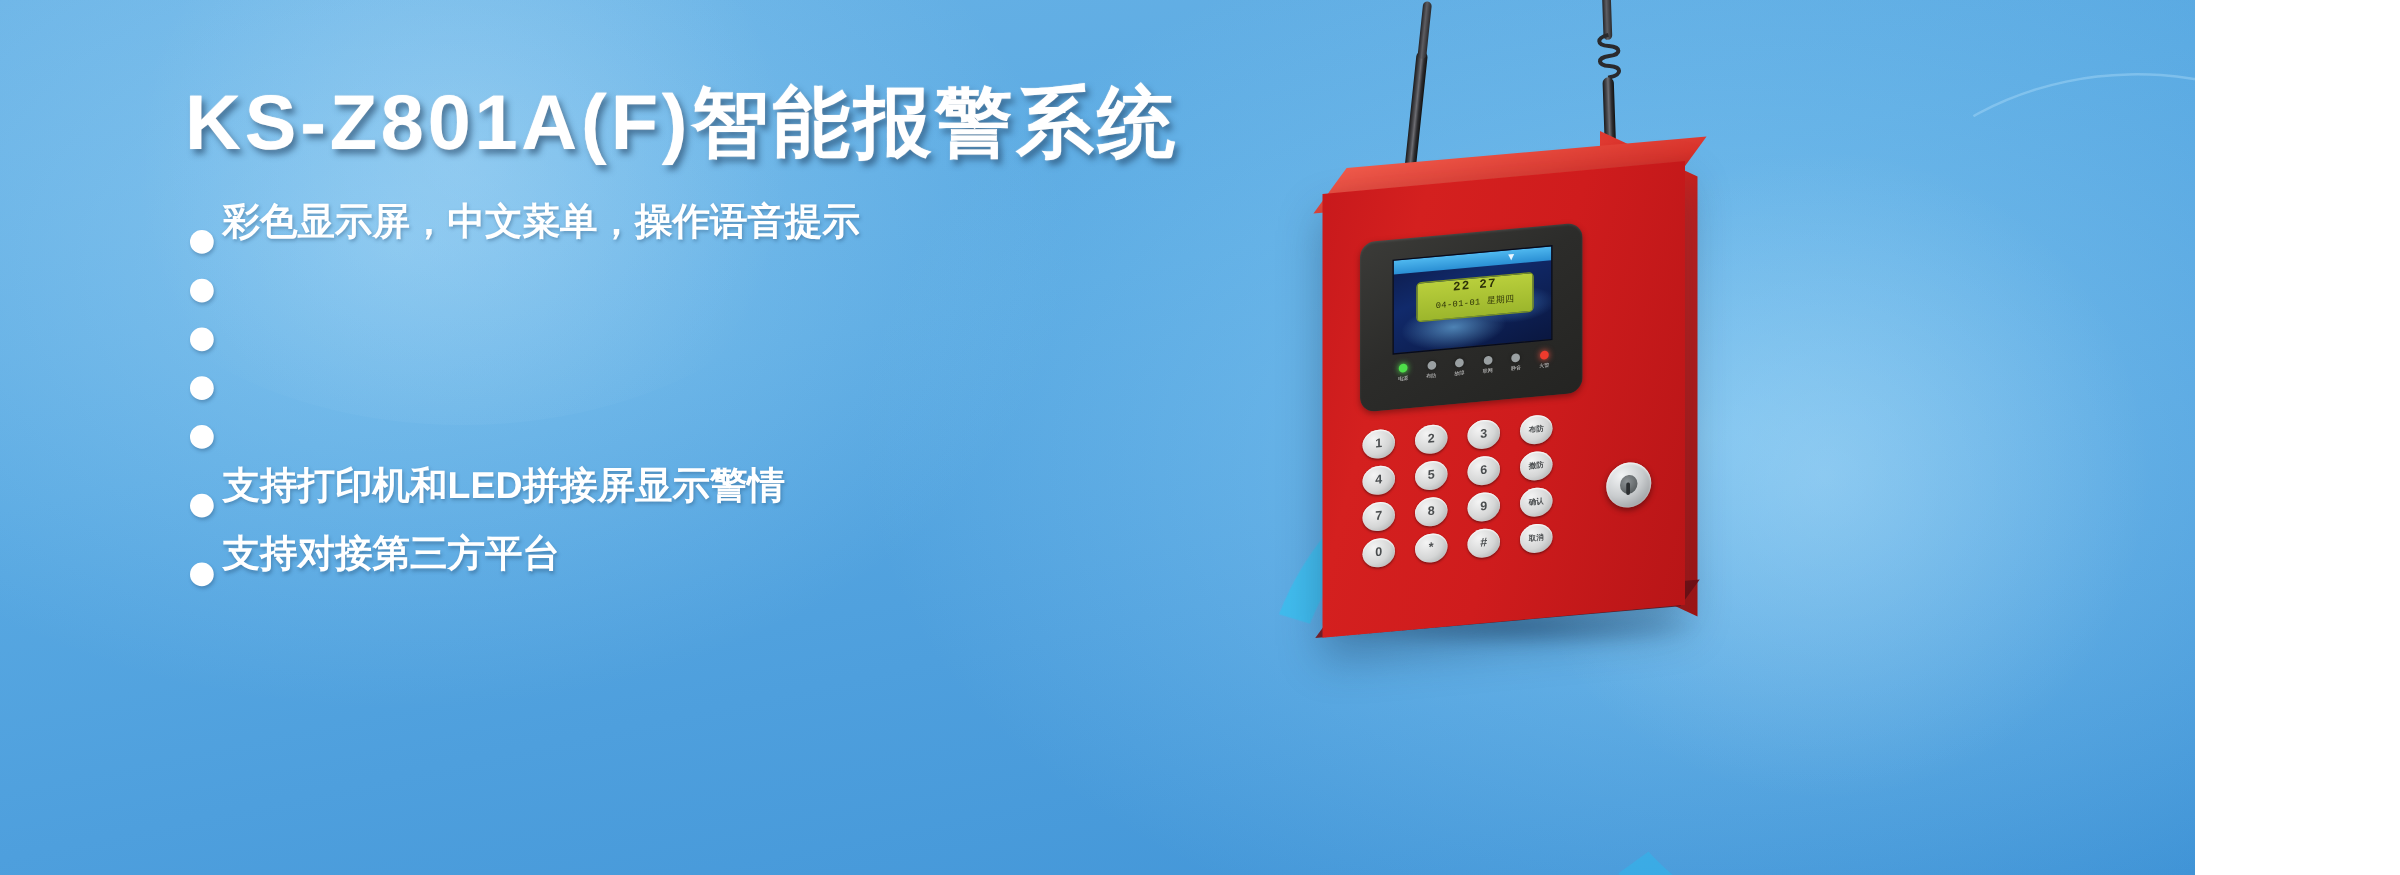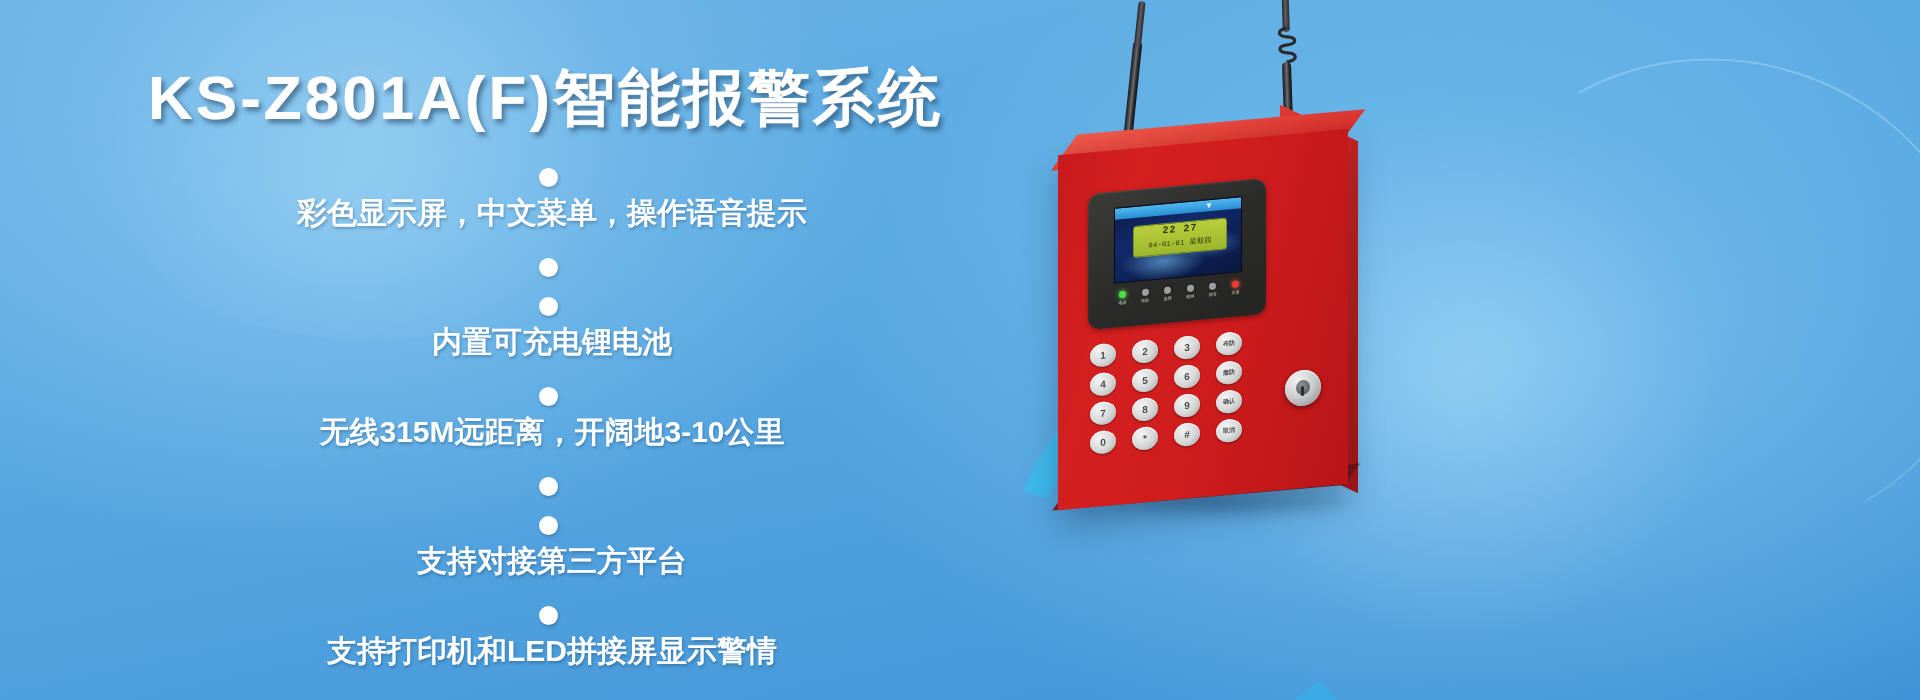--- a/index.html
+++ b/index.html
@@ -1,21 +1,21 @@
 <!DOCTYPE html>
 <html><head>
 <meta charset="utf-8">
 <style>
   html,body{margin:0;padding:0;}
   body{
     width:1920px;height:700px;overflow:hidden;
     font-family:"Liberation Sans","DejaVu Sans",sans-serif;
   }
   #stage{
-    position:relative;width:1920px;height:700px;overflow:hidden;
+    position:relative;width:1756px;height:700px;overflow:hidden;
     background:
       radial-gradient(ellipse 1100px 700px at 78% 50%, rgba(150,215,250,.55) 0%, rgba(120,200,245,0) 62%),
       radial-gradient(ellipse 900px 620px at 18% 28%, rgba(175,225,252,.42) 0%, rgba(150,210,245,0) 60%),
       linear-gradient(168deg,#6ab3e6 0%,#59a9e2 38%,#4e9fdd 64%,#3f93d6 100%);
   }
 
   
   .swoosh{position:absolute;border-radius:50%;pointer-events:none;}
   .sw1{
     left:1000px;top:330px;width:430px;height:330px;
@@ -53,26 +53,25 @@
   
   .copy{position:absolute;left:0;top:0;width:960px;height:700px;}
   .title{
     position:absolute;left:148px;top:56px;
     font-size:62px;font-weight:700;letter-spacing:3px;color:#ffffff;
     text-shadow:3px 4px 5px rgba(25,55,85,.55), 0 0 1px rgba(255,255,255,.9);
     white-space:nowrap;
   }
   .features{position:absolute;left:152px;top:152px;width:800px;}
   .feature{
-    display:flex;align-items:center;
+    display:flex;align-items:flex-end;
     margin-bottom:4px;
     font-size:30px;line-height:51px;color:#ffffff;font-weight:600;
     text-shadow:1px 2px 3px rgba(25,60,95,.35);
     white-space:nowrap;
-    flex-direction:column;
   }
   .bullet{
     flex:0 0 auto;width:19px;height:19px;border-radius:50%;
     background:#ffffff;margin-top:16px;margin-right:7px;
     box-shadow:1px 2px 3px rgba(25,60,95,.3);
   }
   .ftext{flex:0 1 auto;}
 
   
   #device{position:absolute;left:940px;top:-10px;width:980px;height:720px;}
@@ -216,40 +215,38 @@
         <span class="ftext">彩色显示屏，中文菜单，操作语音提示</span>
       </div>
 
       <div class="feature">
         <span class="bullet"></span>
       </div>
 
 
       <div class="feature">
         <span class="bullet"></span>
-        <span class="ftext">内置可充电锂电池</span>
-      </div>
-
-      <div class="feature">
-        <span class="bullet"></span>
-        <span class="ftext">无线315M远距离，开阔地3-10公里</span>
-      </div>
-
-      <div class="feature">
-        <span class="bullet"></span>
+      </div>
+
+      <div class="feature">
+        <span class="bullet"></span>
+      </div>
+
+      <div class="feature">
+        <span class="bullet"></span>
+      </div>
+
+      <div class="feature">
+        <span class="bullet"></span>
+        <span class="ftext">支持打印机和LED拼接屏显示警情</span>
       </div>
 
       <div class="feature">
         <span class="bullet"></span>
         <span class="ftext">支持对接第三方平台</span>
-      </div>
-
-      <div class="feature">
-        <span class="bullet"></span>
-        <span class="ftext">支持打印机和LED拼接屏显示警情</span>
       </div>
 
     </div>
   </div>
 
   <div id="device">
 
     <div class="ant" style="left:182px;top:10px;height:150px;transform:rotate(6deg);">
       <div class="ant-rod" style="left:0;top:40px;height:112px;"></div>
       <div class="ant-tip" style="left:1px;top:0;height:46px;"></div>

